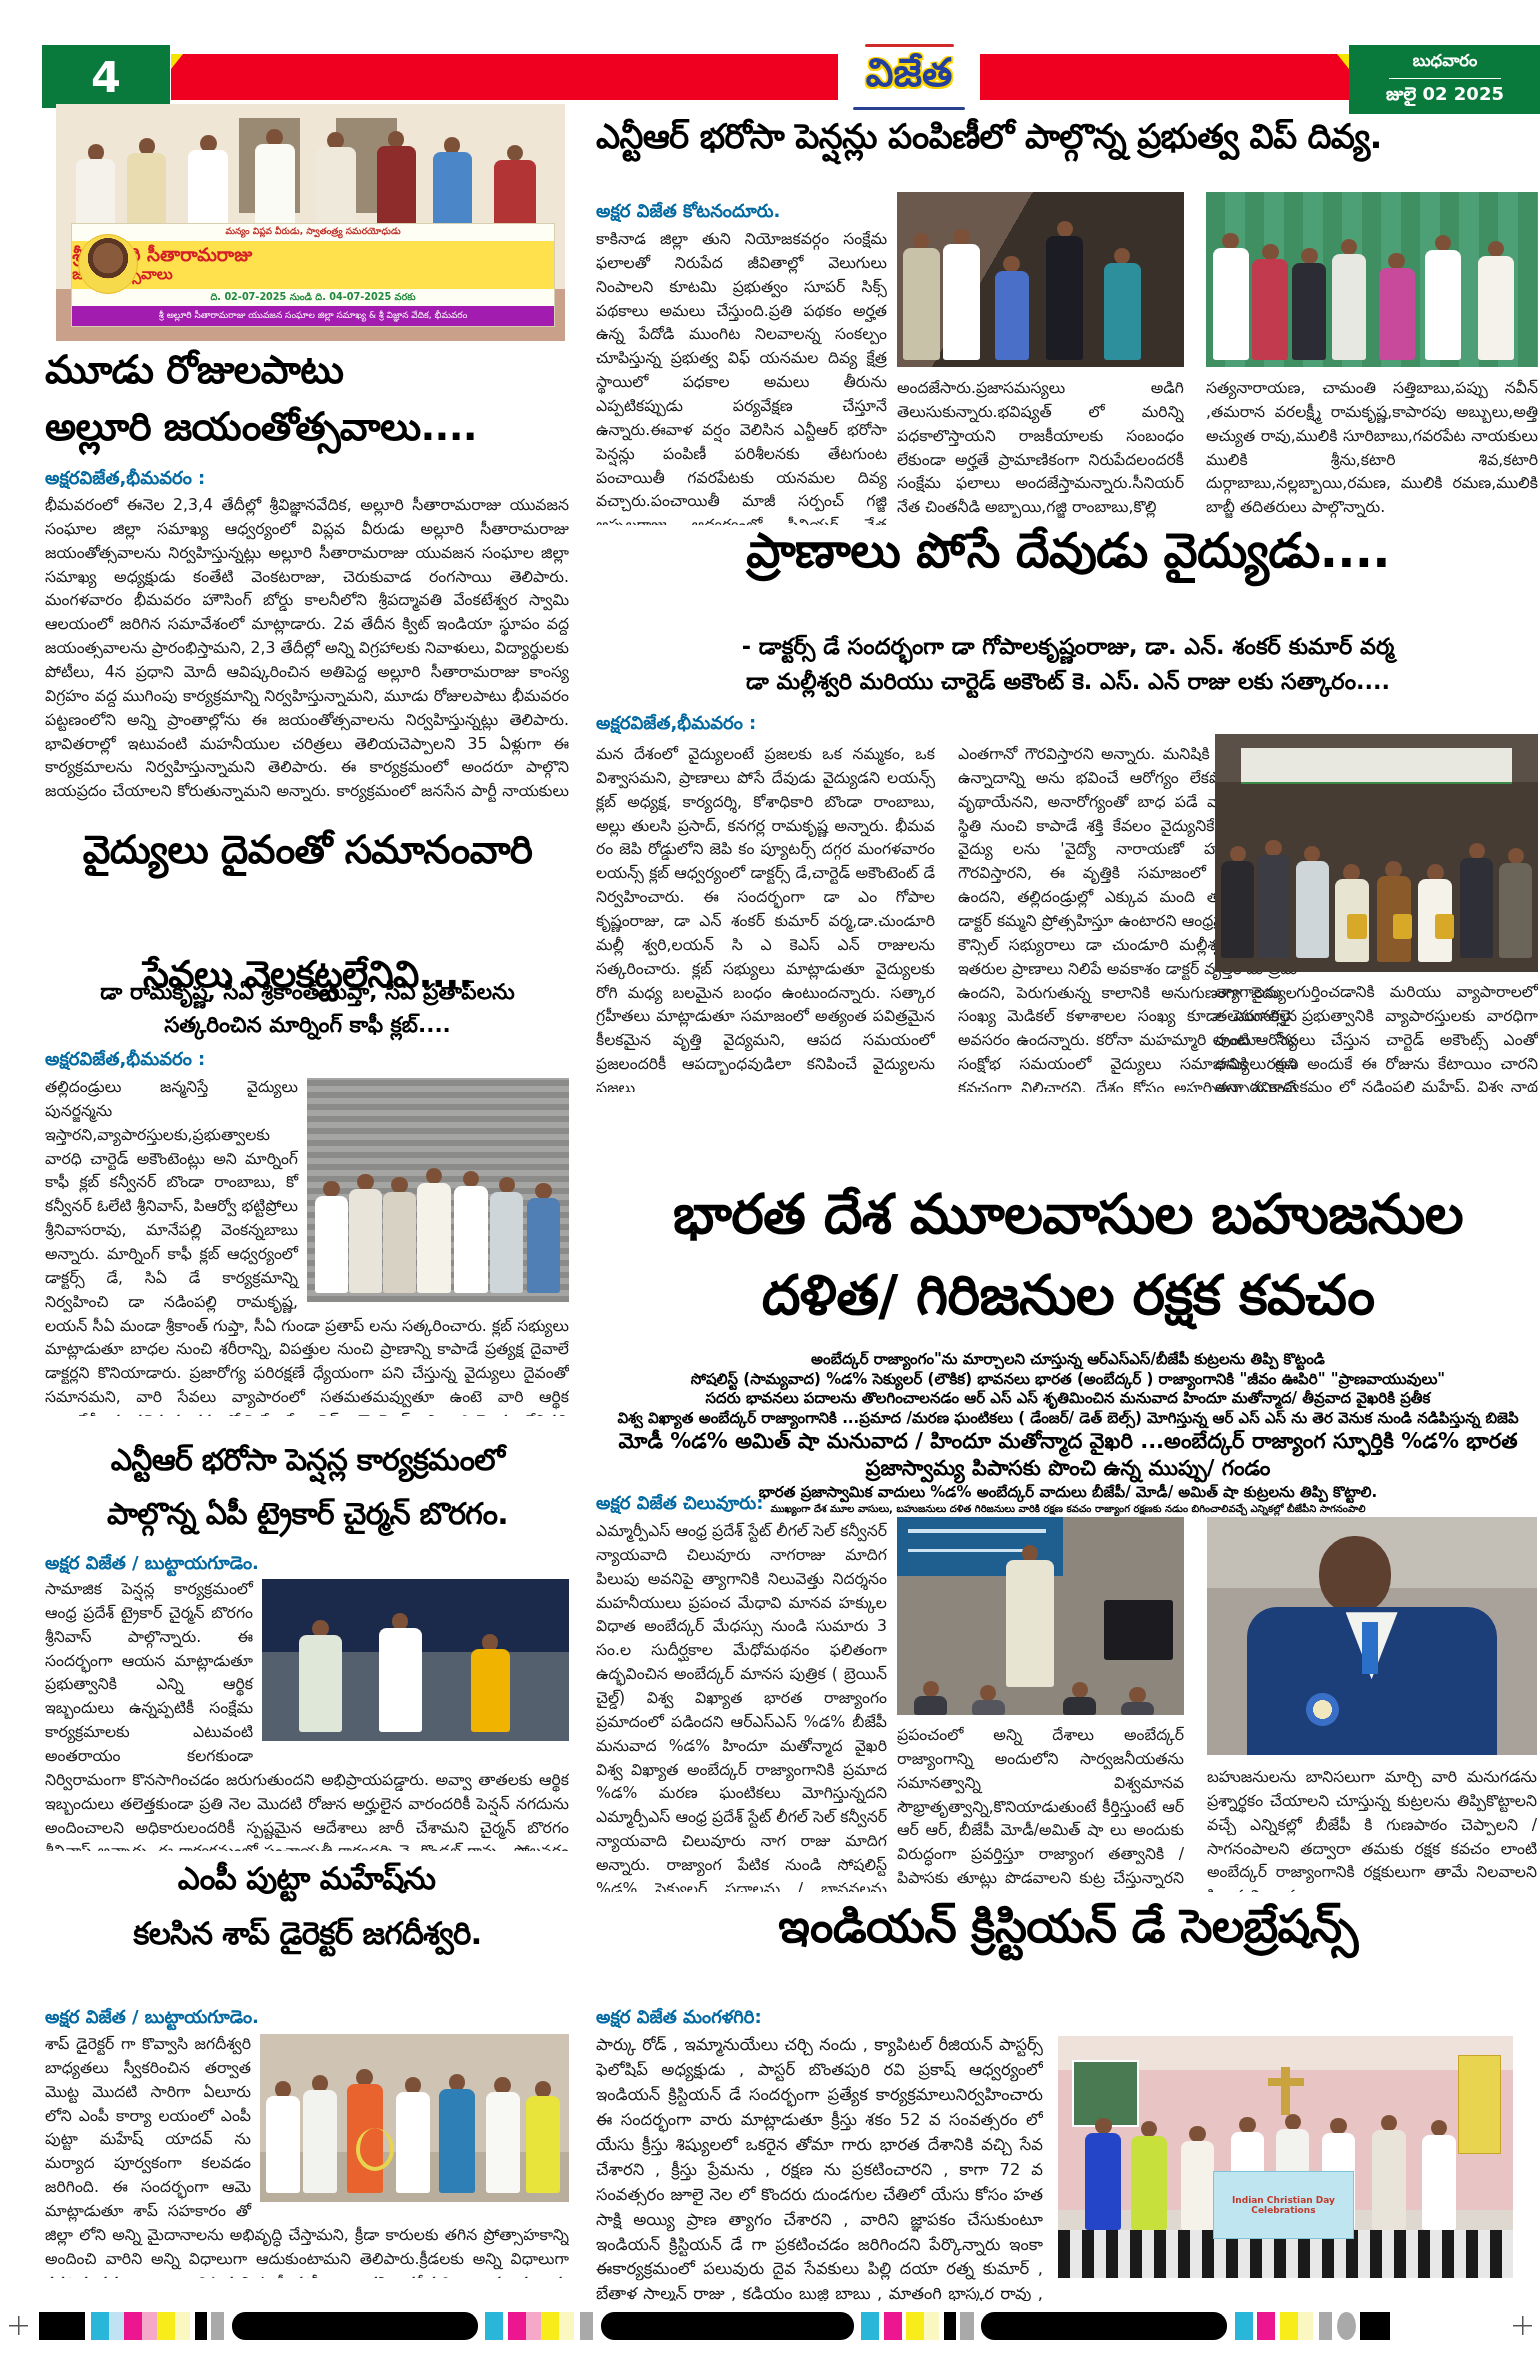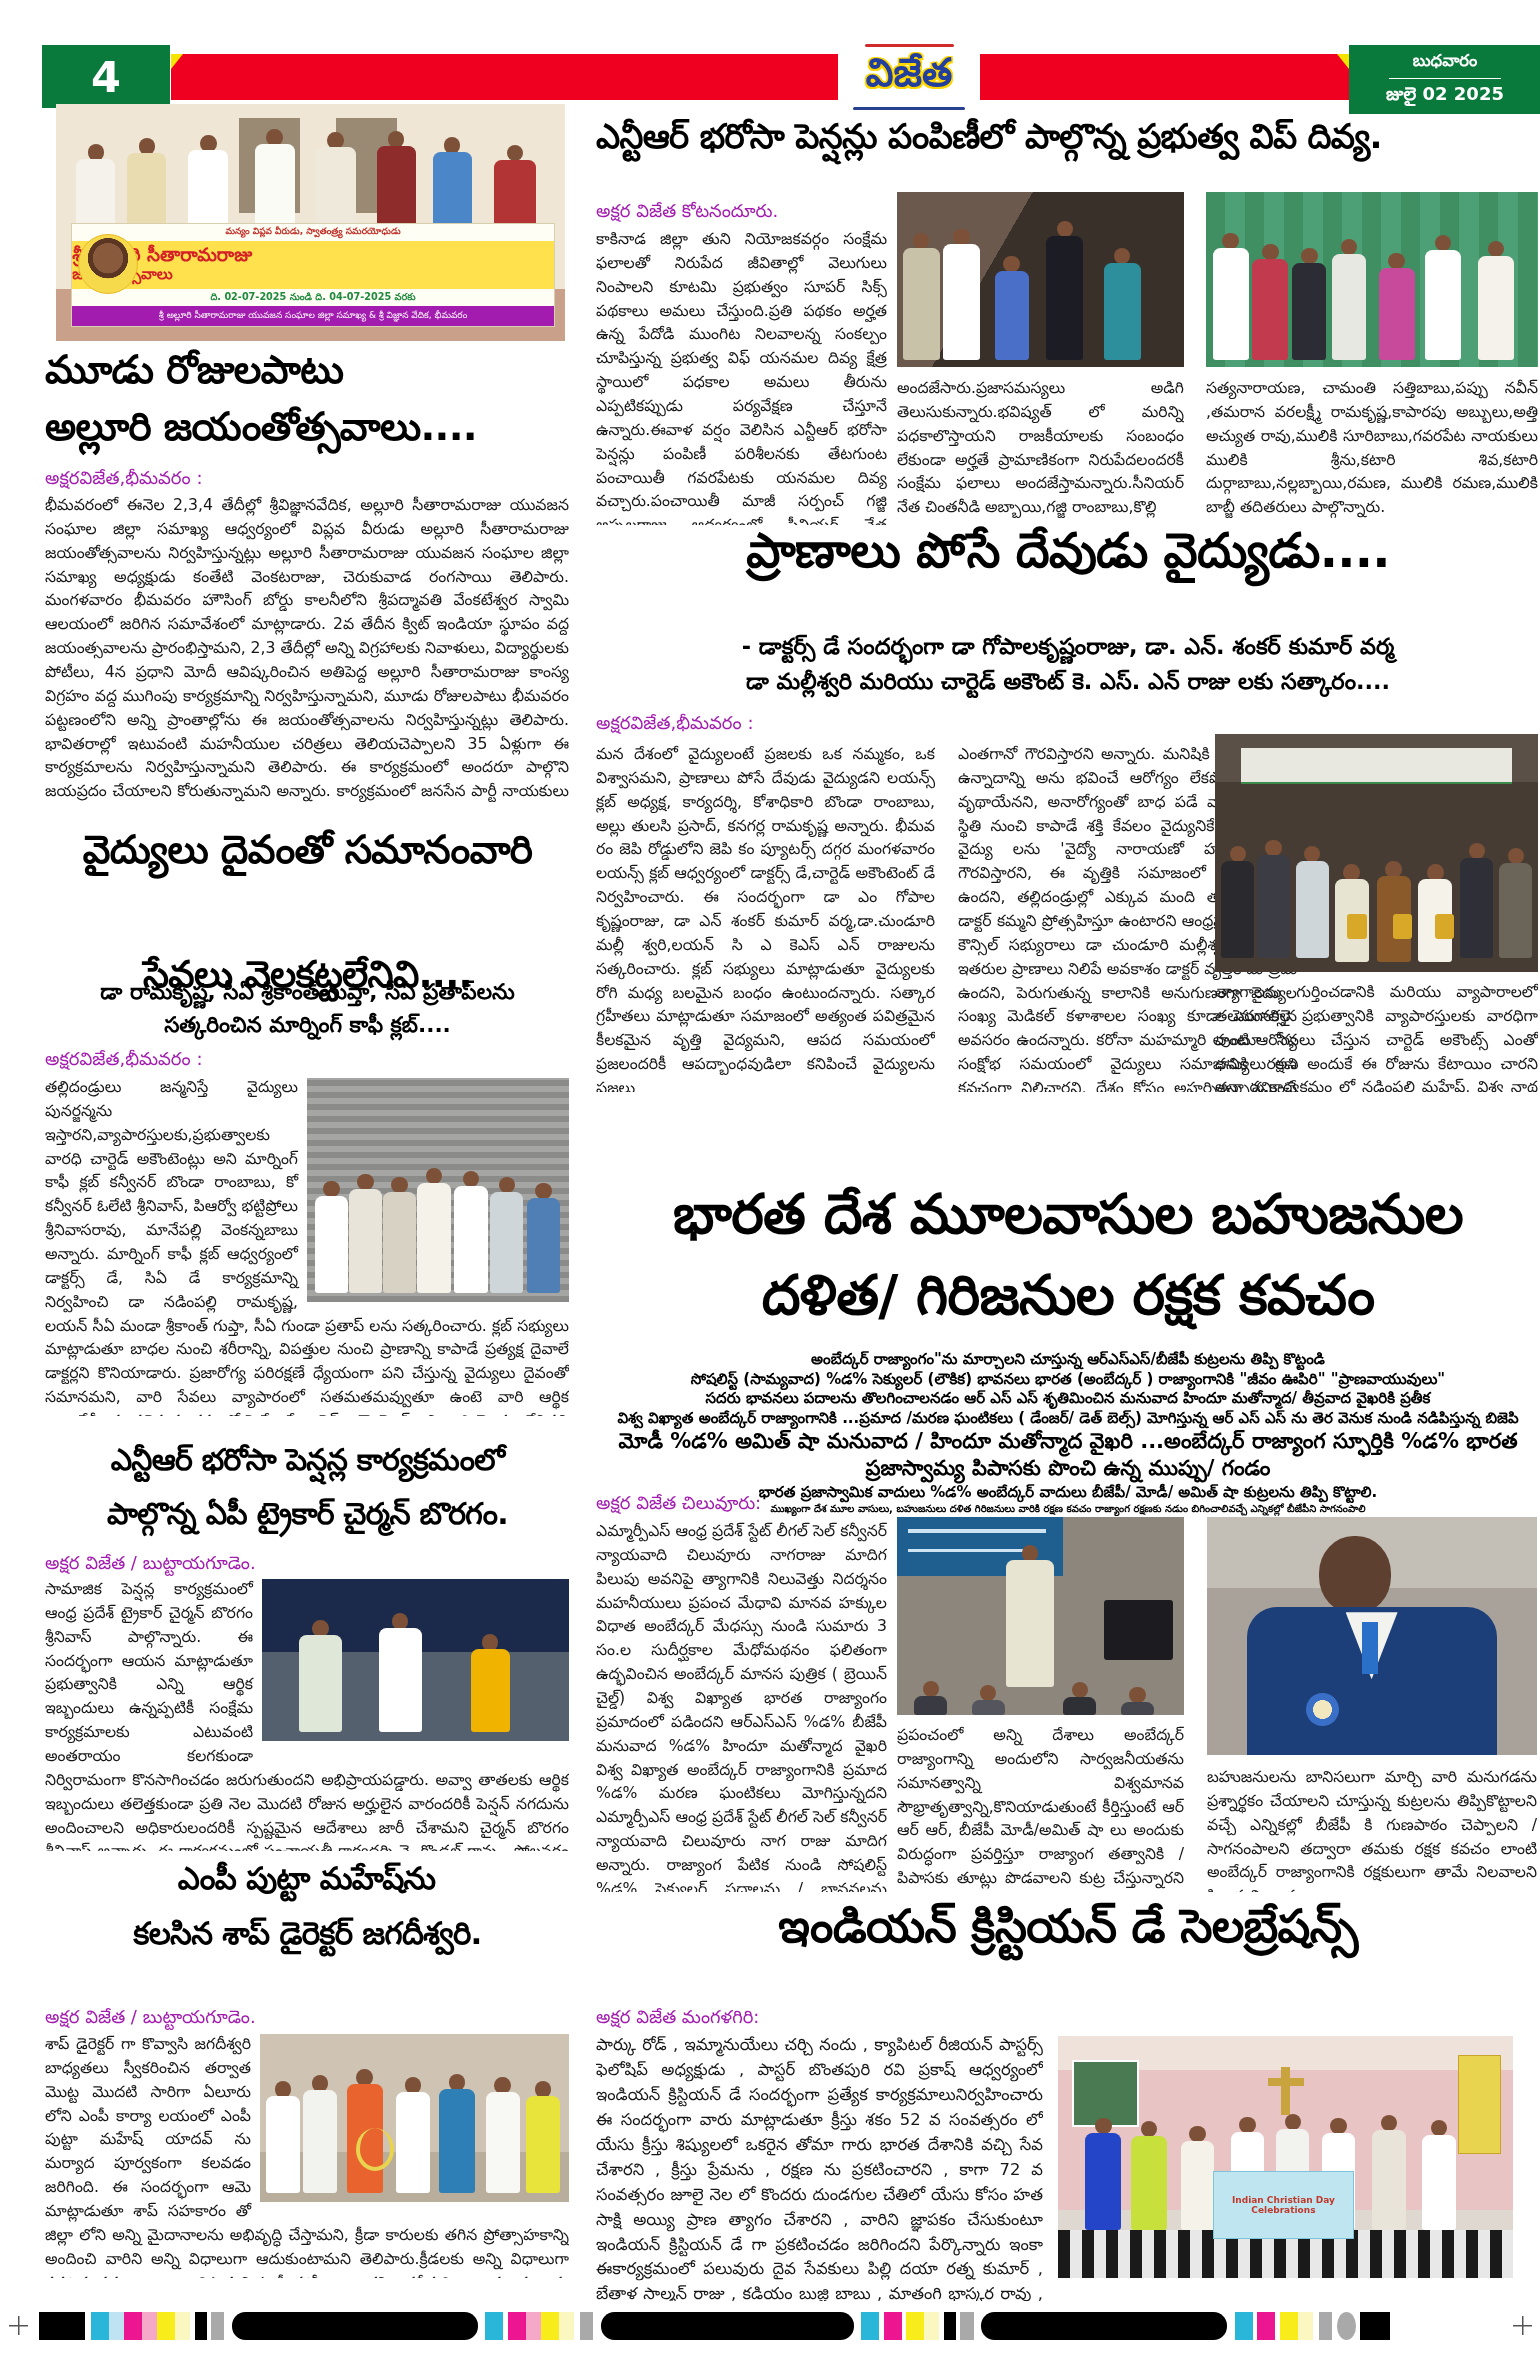--- a/index.html
+++ b/index.html
@@ -16,21 +16,21 @@
       text-shadow:1.5px 1.5px 0 #ffd600,-1.5px -1.5px 0 #ffd600,1.5px -1.5px 0 #ffd600,-1.5px 1.5px 0 #ffd600;}
   .tagline{height:3.7px;border-radius:2.2px;background:#d02a2a;}
   .datebox{background:#0a7a3c;color:#fff;text-align:center;padding-top:6px;}
   .datebox .day{font-size:16.4px;font-weight:bold;}
   .datebox .rule{width:112px;height:1.5px;background:#fff;margin:3.7px auto;}
   .datebox .date{font-size:18px;font-weight:bold;}
   
   .headline{font-weight:bold;color:#000;line-height:1.08;letter-spacing:-0.7px;}
   .center{text-align:center;}
   .sub{font-weight:bold;color:#000000;text-align:center;line-height:1.3;}
-  .byline{font-size:18px;color:#a21caf;}
+  .byline{font-size:18px;color:#0369a1;font-weight:bold;}
   .body-txt{font-size:15.7px;line-height:1.52;text-align:justify;color:#161616;}
   
   .photo{position:absolute;overflow:hidden;background:#8a8a8a;}
   .p{position:absolute;display:block;}
   .p:before{content:"";position:absolute;top:0;left:50%;width:16.4px;height:16.4px;margin-left:-8.2px;
             border-radius:50%;background:var(--s,#7d5138);}
   .p:after{content:"";position:absolute;top:15px;left:0;right:0;bottom:0;
            border-radius:7.5px 7.5px 3px 3px;background:var(--c,#d8d8d8);}
   
   .banner{position:absolute;left:3%;right:2%;top:50%;bottom:6%;background:#fffef5;

